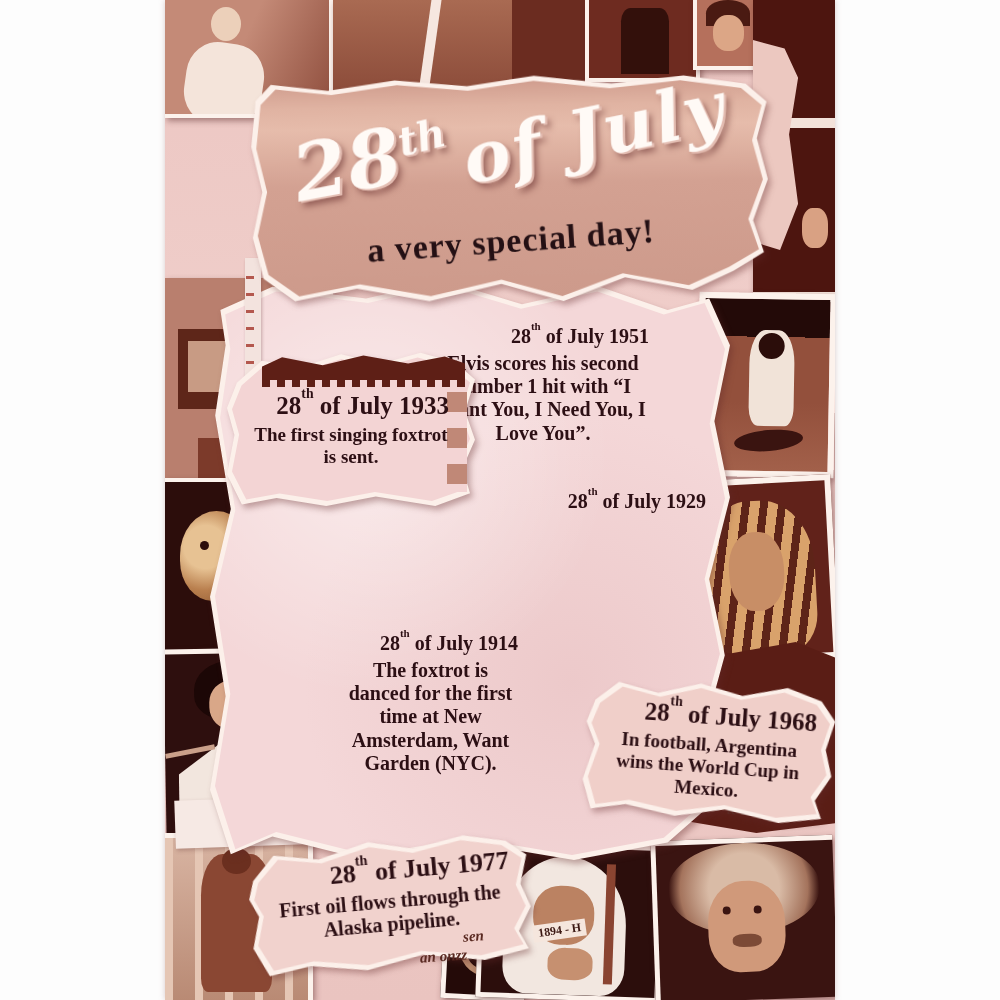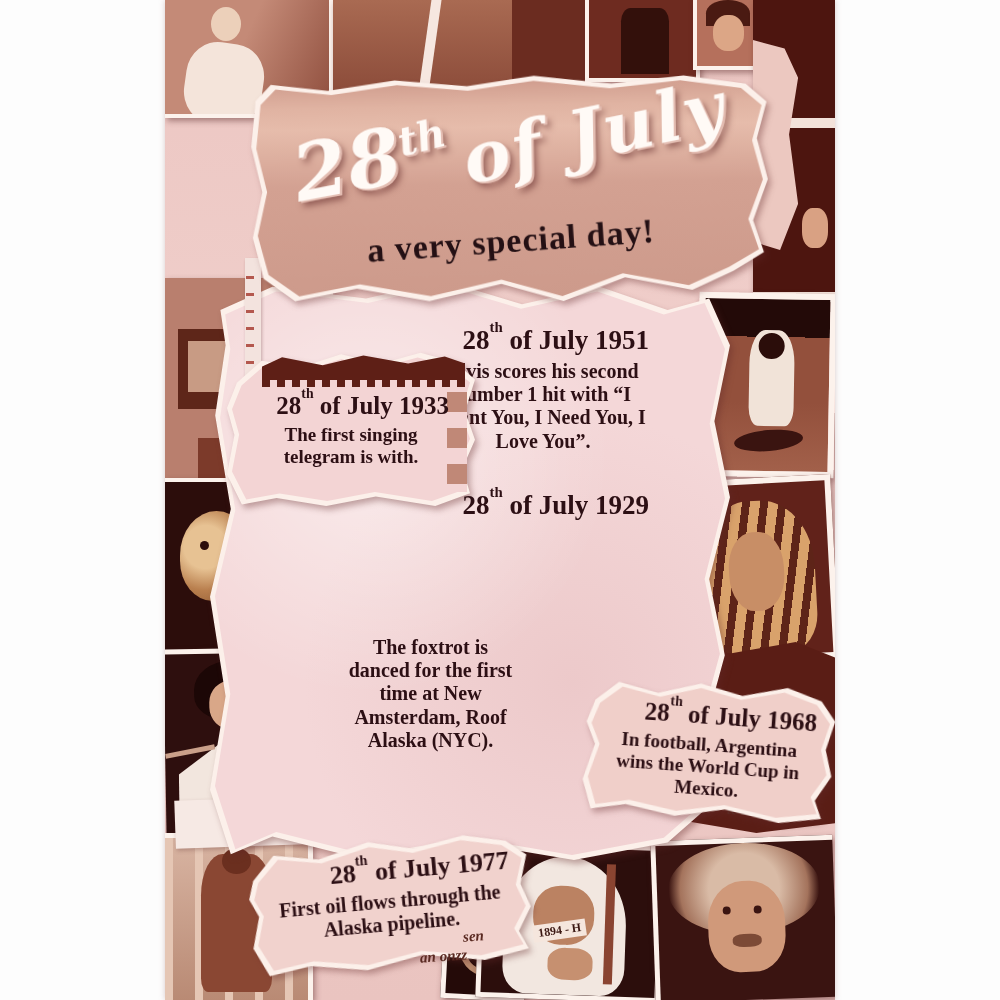--- a/index.html
+++ b/index.html
@@ -30,21 +30,21 @@
       text-shadow:2px 2px 0 #e3bcb1,4px 6px 6px rgba(96,40,40,.55);}
   .t-day{font-size:78px;display:inline-block;transform:rotate(-3deg);}
   .t-sup{font-size:40px;position:relative;top:-30px;display:inline-block;transform:rotate(-6deg);}
   .t-rest{font-size:70px;display:inline-block;margin-left:14px;transform:rotate(-4deg);letter-spacing:2px;}
   .subtitle{position:absolute;left:0;right:0;top:148px;text-align:center;transform:rotate(-3deg);
       font-size:34px;font-weight:bold;color:#241014;letter-spacing:1px;}
 
   
   .fact{position:absolute;text-align:center;color:#2c0f14;font-weight:bold;}
   .fact-title{display:inline-block;white-space:nowrap;position:relative;left:50%;
-      transform:translateX(-50%);font-size:27px;}
+      transform:translateX(-50%);font-size:20px;}
   .fact-title sup{font-size:.55em;position:relative;top:-.45em;}
   .fact-body{width:100%;font-size:20px;line-height:1.16;margin-top:4px;}
 
   
   .frag{position:absolute;color:#5a2a22;font-weight:bold;font-style:italic;font-size:15px;white-space:nowrap;}
 
   .notepad{position:absolute;left:80px;top:258px;width:16px;height:205px;background:#f3e3de;
       box-shadow:1px 2px 3px rgba(90,40,40,.3);}
   .notepad::before{content:"";position:absolute;left:1px;top:4px;width:8px;height:96%;
       background:repeating-linear-gradient(180deg,transparent 0 14px,#b4584e 14px 17px);}
@@ -183,30 +183,31 @@
        --fill:#f3d4d4;">
     <div class="fill"></div>
     <div style="position:absolute;left:14%;top:6px;width:82%;height:32px;background:#5e1f16;
                 clip-path:polygon(0 40%,10% 10%,30% 35%,50% 5%,72% 30%,90% 8%,100% 30%,100% 100%,0 100%);"></div>
     <div style="position:absolute;left:14%;top:32px;width:82%;height:7px;
                 background:repeating-linear-gradient(90deg,#5e1f16 0 8px,#f3d4d4 8px 15px);"></div>
     <div style="position:absolute;right:8px;top:44px;width:20px;height:100px;
                 background:repeating-linear-gradient(180deg,#c08877 0 20px,#f3d4d4 20px 36px);"></div>
     <div class="fact" style="left:26px;top:44px;width:196px;">
       <div class="fact-title" style="font-size:25px;"><span>28</span><sup>th</sup><span> of July 1933</span></div>
-      <div class="fact-body" style="font-size:19px;">The first singing telegram is with.</div>
-    </div>
-  </div>
-
-  <div class="fact" style="left:232px;top:490px;width:252px;">
+      <div class="fact-body" style="font-size:19px;">The first singing foxtrot is sent.</div>
+    </div>
+  </div>
+
+  <div class="fact" style="left:232px;top:490px;width:252px;text-align:right;">
     <div class="fact-title"><span>28</span><sup>th</sup><span> of July 1929</span></div>
   </div>
 
   <div class="fact" style="left:178px;top:632px;width:175px;">
-    <div class="fact-body">The foxtrot is danced for the first time at New Amsterdam, Roof Alaska (NYC).</div>
+    <div class="fact-title"><span>28</span><sup>th</sup><span> of July 1914</span></div>
+    <div class="fact-body">The foxtrot is danced for the first time at New Amsterdam, Want Garden (NYC).</div>
   </div>
 
   <span class="frag" style="left:482px;top:796px;transform:rotate(3deg);">ROWIN</span>
   <span class="frag" style="left:562px;top:802px;transform:rotate(3deg);">te zan</span>
   <div class="torn" style="left:420px;top:680px;width:248px;height:138px;transform:rotate(4deg);
        --poly:polygon(3% 20%,12% 6%,28% 12%,45% 3%,62% 10%,80% 2%,94% 10%,100% 24%,97% 45%,100% 64%,94% 82%,97% 95%,80% 100%,58% 93%,38% 100%,18% 94%,4% 99%,0 78%,4% 52%,0 36%);
        --fill:#f0cfc9;">
     <div class="fill"></div>
     <div class="fact" style="left:18px;top:22px;width:212px;">
       <div class="fact-title" style="font-size:25px;"><span>28</span><sup>th</sup><span> of July 1968</span></div>

